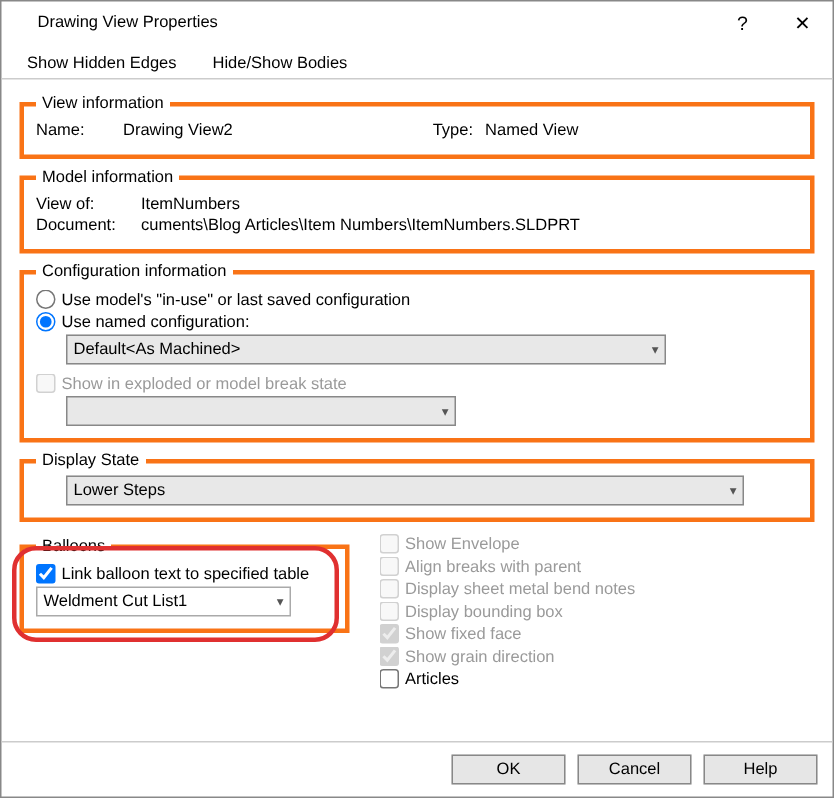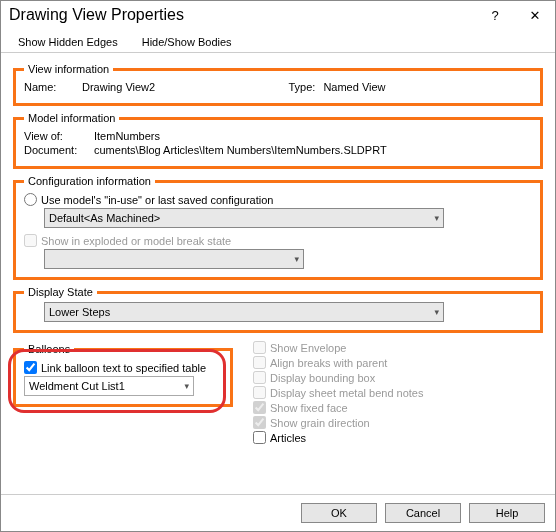--- a/index.html
+++ b/index.html
@@ -1,19 +1,19 @@
 <!DOCTYPE html>
 <html><head>
 <meta charset="utf-8">
 <style>
   * { box-sizing: border-box; font-family: "Segoe UI", Tahoma, sans-serif; font-size: 11px; }
   body { margin: 0; background: #fff; width: 556px; height: 532px; overflow: hidden; }
   .win { border: 1px solid #888; width: 556px; height: 532px; display: flex; flex-direction: column; background: #fff; }
   .titlebar { display: flex; align-items: center; height: 28px; padding-left: 8px; }
-  .titlebar .title { flex: 1; font-size: 16px; }
+  .titlebar .title { flex: 1; font-size: 11px; margin-left: 16px; }
   .titlebar .tb-btn { width: 40px; height: 28px; display: flex; align-items: center; justify-content: center; }
   .titlebar .tb-btn span { font-size: 13px; line-height: 1; }
   .tabs { display: flex; border-bottom: 1px solid #ccc; padding: 0 6px; margin-top: 2px; }
   .tab { padding: 4px 10px; border: 1px solid transparent; border-bottom: none; margin-right: 2px; cursor: default; }
   .tab.active { border-color: #ccc; background: #fff; position: relative; top: 1px; }
   .content { flex: 1; padding: 6px 12px 4px 12px; overflow: hidden; }
   fieldset { border: 3px solid #f97316; margin: 4px 0 6px 0; padding: 4px 8px 8px 8px; position: relative; }
   legend { padding: 0 4px; color: #000; }
   .row { display: flex; align-items: center; margin: 2px 0; }
   .lbl { width: 58px; }
@@ -80,36 +80,40 @@
         <span class="val">cuments\Blog Articles\Item Numbers\ItemNumbers.SLDPRT</span>
       </div>
     </fieldset>
 
     <fieldset>
       <legend>Configuration information</legend>
       <div class="radio-row">
         <input type="radio" name="cfg" style="">
         <span>Use model's "in-use" or last saved configuration</span>
       </div>
+      <div class="radio-row">
+        <input type="radio" name="cfg" checked="" style="">
+        <span>Use named configuration:</span>
+      </div>
       <div class="combo indent" style="width:400px">
         <span>Default&lt;As Machined&gt;</span>
         <span class="arrow">▾</span>
       </div>
       <div class="check-row disabled" style="margin-top:6px">
         <input type="checkbox" disabled="" style="">
         <span>Show in exploded or model break state</span>
       </div>
       <div class="combo indent disabled" style="width:260px;margin-top:2px">
         <span class="arrow">▾</span>
       </div>
     </fieldset>
 
     <fieldset>
       <legend>Display State</legend>
-      <div class="combo indent" style="width:400px">
+      <div class="combo indent" style="width:452px">
         <span>Lower Steps</span>
         <span class="arrow">▾</span>
       </div>
     </fieldset>
 
     <div class="cols" style="margin-top:4px">
       <div class="col" style="flex:0 0 220px">
         <fieldset class="balloons-wrap">
           <legend>Balloons</legend>
           <div class="balloons-highlight"></div>
@@ -127,25 +131,25 @@
         <div class="check-row disabled">
             <input type="checkbox" disabled="" style="">
             <span>Show Envelope</span>
           </div>
         <div class="check-row disabled">
             <input type="checkbox" disabled="" style="">
             <span>Align breaks with parent</span>
           </div>
         <div class="check-row disabled">
             <input type="checkbox" disabled="" style="">
-            <span>Display bounding box</span>
+            <span>Display sheet metal bend notes</span>
           </div>
         <div class="check-row disabled">
             <input type="checkbox" disabled="" style="">
-            <span>Display sheet metal bend notes</span>
+            <span>Display bounding box</span>
           </div>
         <div class="check-row disabled">
             <input type="checkbox" checked="" disabled="" style="">
             <span>Show fixed face</span>
           </div>
         <div class="check-row disabled">
             <input type="checkbox" checked="" disabled="" style="">
             <span>Show grain direction</span>
           </div>
         <div class="check-row">

